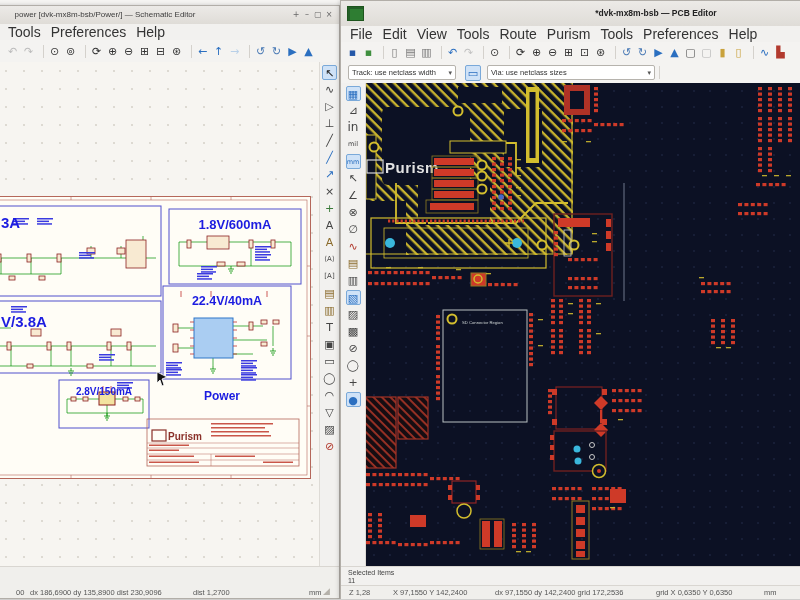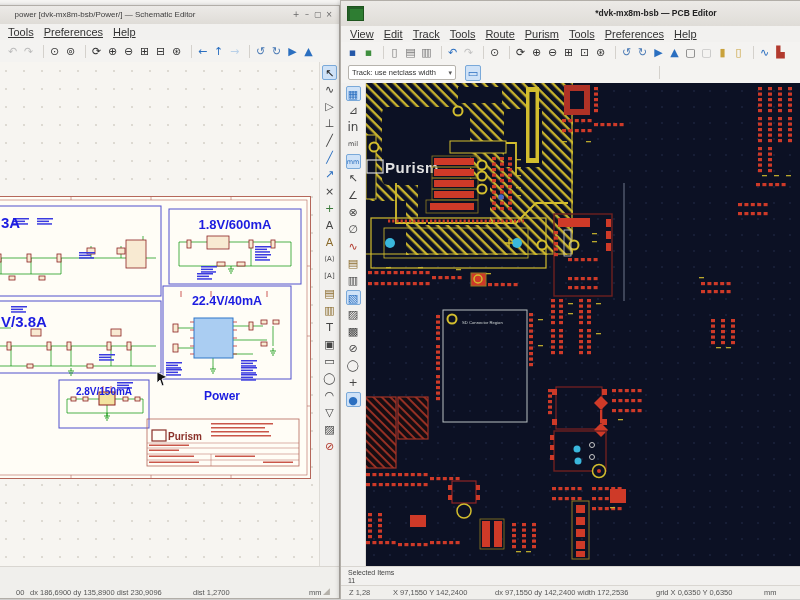--- a/index.html
+++ b/index.html
@@ -4,21 +4,21 @@
 <style>
   html,body{margin:0;padding:0;}
   #screen{position:relative;width:800px;height:600px;overflow:hidden;background:#f6f5f3;
     font-family:"Liberation Sans",sans-serif;}
   .win{position:absolute;background:#f0efec;border:1px solid #b2aea8;box-shadow:0 1px 5px rgba(0,0,0,.28);}
   .tbar{position:absolute;left:0;right:0;top:0;background:linear-gradient(#eceae7,#dfdcd7);
     border-bottom:1px solid #c6c2bb;color:#3c3c3c;}
   .tbar .tt{display:block;text-align:center;font-size:8px;line-height:18px;white-space:nowrap;}
   .mbar{position:absolute;left:0;right:0;background:#f2f1ef;border-bottom:1px solid #dedbd6;
     display:flex;align-items:center;}
-  .mi{font-size:11px;color:#333;padding:0 5px;display:inline-block;text-decoration:underline;}
+  .mi{font-size:14px;color:#333;padding:0 5px;display:inline-block;}
   .tools{position:absolute;left:0;right:0;background:#f4f3f1;border-bottom:1px solid #dedbd6;
     display:flex;align-items:center;gap:1px;}
   .ic{width:15px;height:15px;line-height:15px;font-size:11px;text-align:center;display:inline-block;
     color:#444;font-family:"DejaVu Sans",sans-serif;flex:none;}
   .tsep{width:4px;height:13px;border-right:1px solid #d4d1cc;margin:0 2px;display:inline-block;flex:none;}
   .hl{background:#cfe2f7;border:1px solid #7aa9d9;border-radius:2px;box-sizing:border-box;}
   .vstrip{position:absolute;background:#f2f1ef;display:flex;flex-direction:column;align-items:center;padding-top:2px;}
   .vstrip .ic{display:block;margin:1px 0;}
   .wbtns{position:absolute;right:6px;top:0;height:18px;display:flex;align-items:center;gap:3px;}
   .wbtns .ic{font-size:8px;width:8px;height:12px;line-height:12px;color:#666;}
@@ -254,23 +254,23 @@
       <span style="left:452px;top:19px;color:#b5b1aa;font-size:9px;">◢</span>
     </div>
   </div>
 
   <div class="win" style="left:340px;top:0;width:630px;height:597px;">
     <div class="tbar" style="height:25px;">
       <div style="position:absolute;left:6px;top:5px;width:15px;height:13px;background:#2e7d32;border:1px solid #1d551d;box-shadow:inset 2px 2px 0 #245f28;"></div>
       <span class="tt" style="line-height:25px;font-weight:bold;font-size:8.5px;color:#222;">*dvk-mx8m-bsb — PCB Editor</span>
     </div>
     <div class="mbar" style="top:25px;height:16px;padding-left:4px;">
+        <span class="mi">File</span>
+        <span class="mi">Edit</span>
         <span class="mi">View</span>
-        <span class="mi">Edit</span>
-        <span class="mi">Track</span>
         <span class="mi">Tools</span>
         <span class="mi">Route</span>
         <span class="mi">Purism</span>
         <span class="mi">Tools</span>
         <span class="mi">Preferences</span>
         <span class="mi">Help</span>
       </div>
     <div class="tools" style="top:41px;height:21px;padding-left:4px;">
         <span class="ic" style="color: rgb(36, 87, 168);">▪</span>
         <span class="ic" style="color: rgb(63, 143, 63);">▪</span>
@@ -303,20 +303,24 @@
         <span class="ic" style="color: rgb(43, 111, 192);">∿</span>
         <span class="ic" style="color: rgb(178, 58, 46);">▙</span>
       </div>
 
     <div class="tools" style="top:62px;height:20px;">
       <div class="dd" style="left:7px;top:2px;width:108px;">
         <span>Track: use netclass width</span>
         <span class="arr">▾</span>
       </div>
       <span class="ic hl" style="position:absolute;left:124px;top:2px;width:16px;height:16px;line-height:16px;color:#2b6fc0;">▭</span>
+      <div class="dd" style="left:146px;top:2px;width:168px;">
+        <span>Via: use netclass sizes</span>
+        <span class="arr">▾</span>
+      </div>
       <div style="position:absolute;left:318px;top:3px;height:13px;border-left:1px solid #d4d1cc;"></div>
 
     </div>
 
     <div class="vstrip" style="left:0;top:82px;width:24px;height:483px;border-right:1px solid #dedbd6;">
         <span class="ic hl" style="color: rgb(43, 111, 192);">▦</span>
         <span class="ic" style="color: rgb(68, 68, 68);">⊿</span>
         <span class="ic" style="color: rgb(68, 68, 68); font-size: 12px;">in</span>
         <span class="ic" style="color: rgb(68, 68, 68); font-size: 6.5px;">mil</span>
         <span class="ic hl" style="color: rgb(43, 111, 192); font-size: 6.5px;">mm</span>
@@ -614,21 +618,21 @@
     </svg>
 
     <div class="msgp" style="left:0;top:565px;width:630px;height:19px;">
       <div style="left:7px;top:2px;">Selected Items</div>
       <div style="left:7px;top:10px;">11</div>
     </div>
 
     <div class="sbar" style="left:0;top:584px;width:630px;height:13px;">
       <span style="left:8px;top:2px;">Z 1,28</span>
       <span style="left:52px;top:2px;">X 97,1550 Y 142,2400</span>
-      <span style="left:154px;top:2px;">dx 97,1550  dy 142,2400  width 172,2536</span>
+      <span style="left:154px;top:2px;">dx 97,1550  dy 142,2400  grid 172,2536</span>
       <span style="left:315px;top:2px;">grid X 0,6350 Y 0,6350</span>
       <span style="left:423px;top:2px;">mm</span>
     </div>
   </div>
 
   <svg width="14" height="16" style="position:absolute;left:156px;top:372px;z-index:50;">
     <polygon points="1,0 11,5 6,7 8,13 6,14 4,8 1,11" fill="#111" stroke="#fff" stroke-width="0.8"></polygon>
   </svg>
 </div>
 

